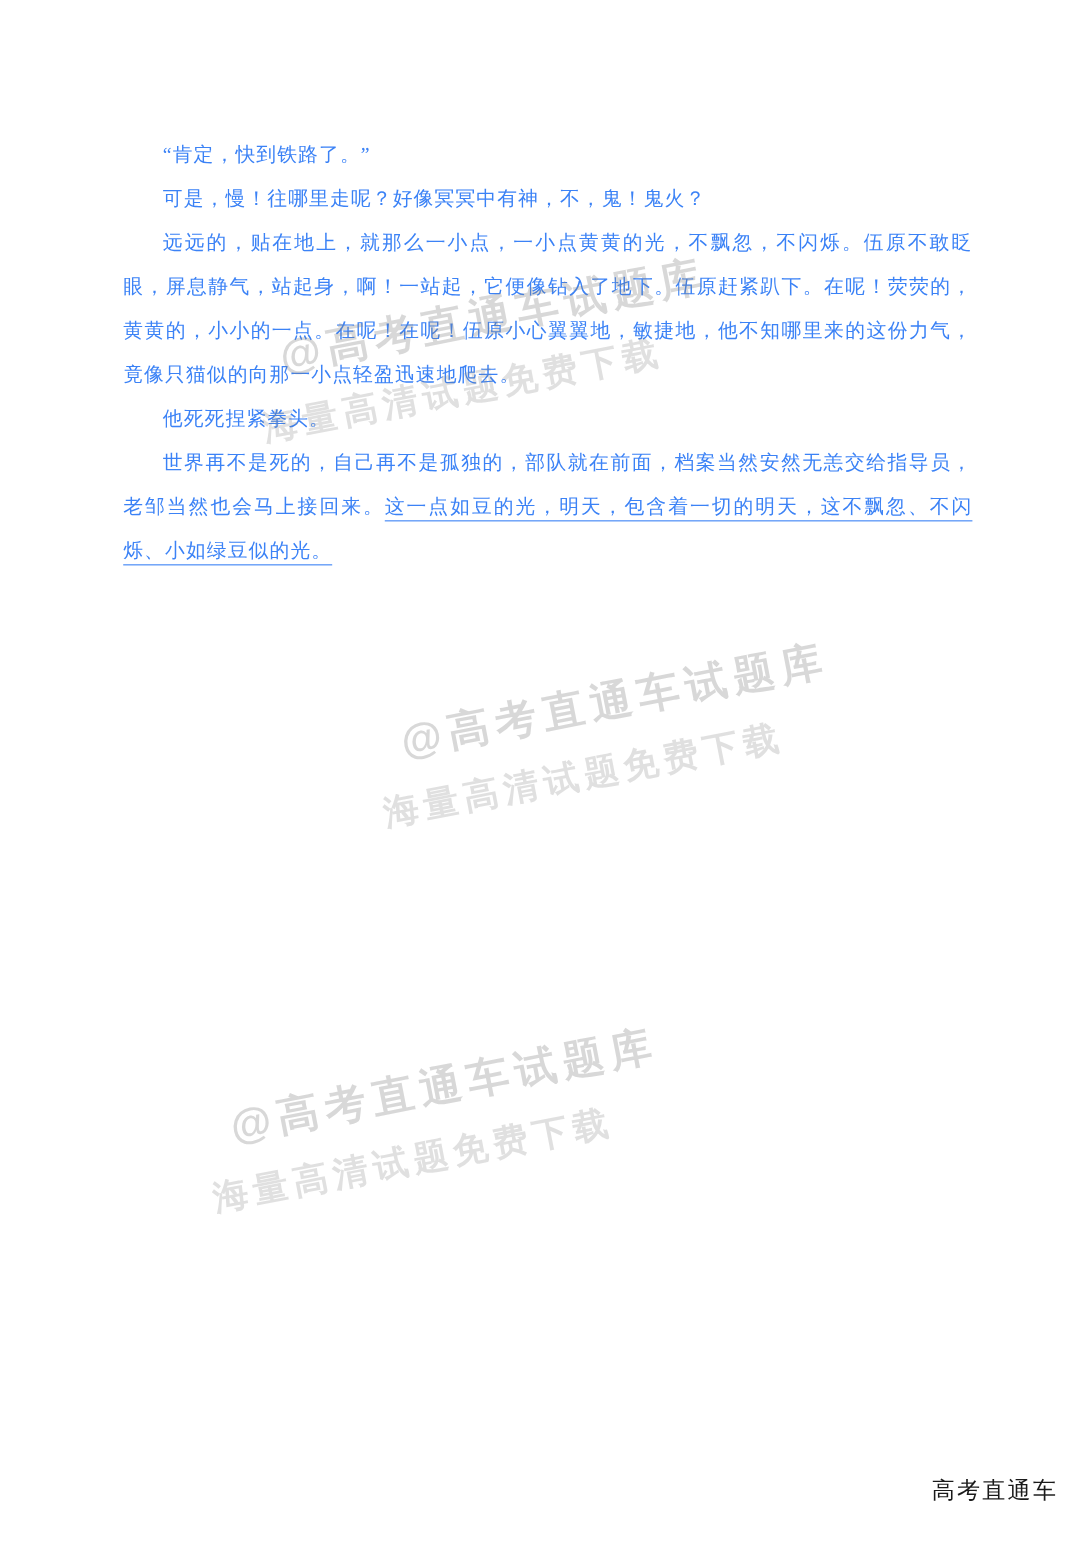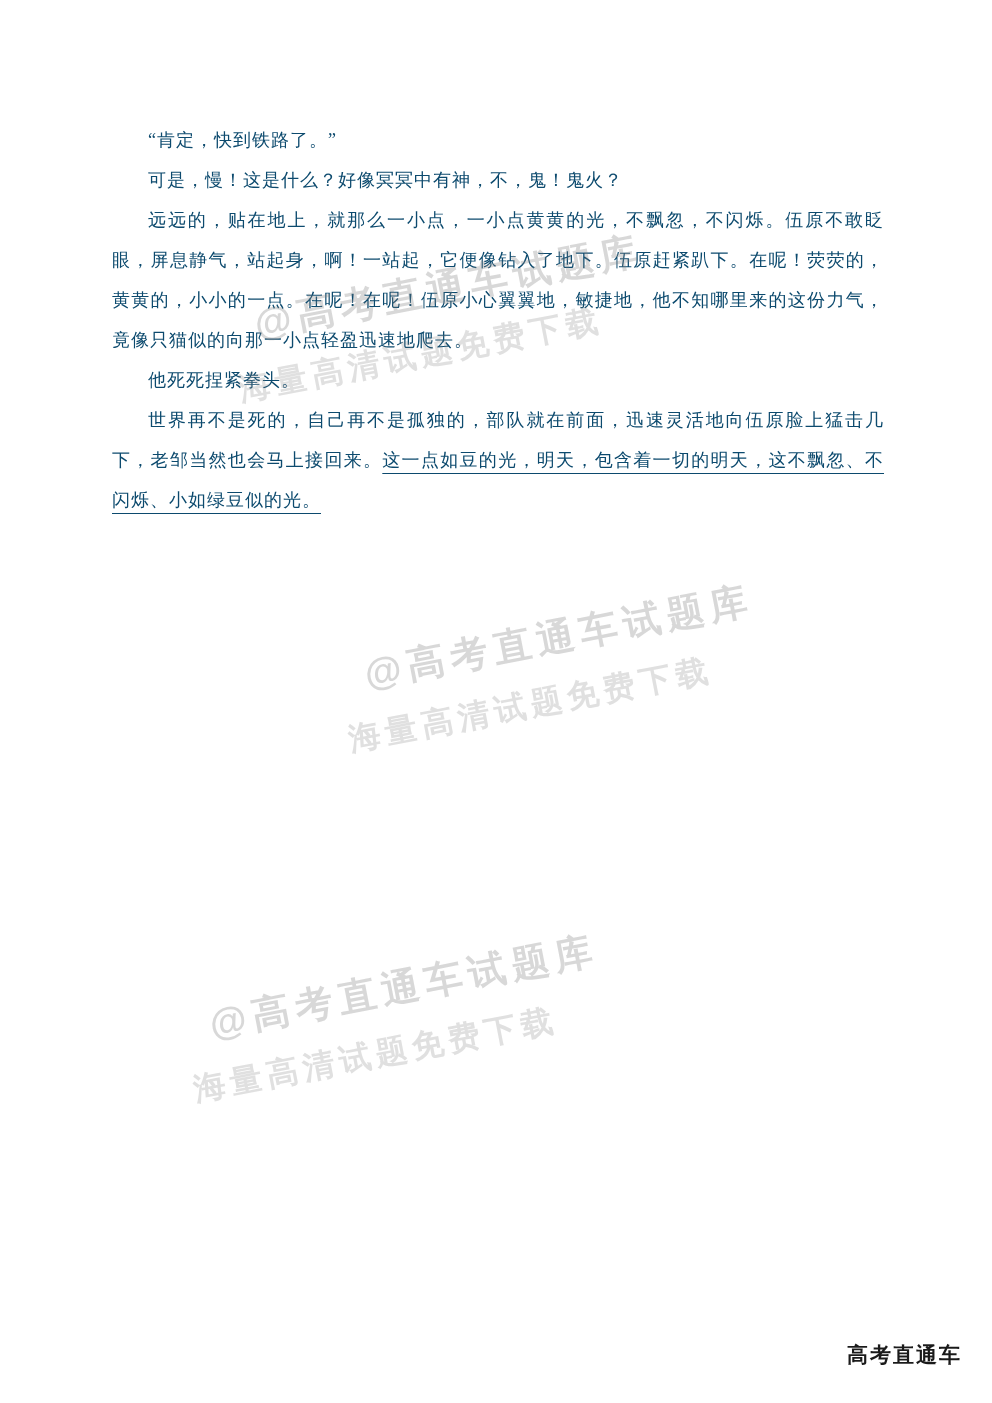--- a/index.html
+++ b/index.html
@@ -16,21 +16,21 @@
     overflow: hidden;
     font-family: "Liberation Serif", "DejaVu Serif", serif;
   }
   .content {
     position: absolute;
     left: 112px;
     top: 120px;
     width: 772px;
     font-size: 18px;
     line-height: 40px;
-    color: #0c4a6e;
+    color: #3b82f6;
     text-align: justify;
     letter-spacing: 1px;
   }
   .content p {
     margin: 0;
     text-indent: 2em;
   }
   .content .u {
     text-decoration: underline;
     text-underline-offset: 7px;
@@ -55,37 +55,37 @@
     letter-spacing: 5px;
     margin-top: 14px;
     margin-left: -28px;
     color: rgba(125, 125, 125, 0.24);
   }
   .brand {
     position: absolute;
     right: 30px;
     bottom: 34px;
     font-size: 21px;
-    font-weight: bold;
+    font-weight: normal;
     color: #1a1a1a;
     font-family: "Liberation Sans", "DejaVu Sans", sans-serif;
     letter-spacing: 2px;
     z-index: 3;
   }
 </style>
 </head>
 <body>
 
 <div class="page">
   <div class="content">
       <p><span>“肯定，快到铁路了。”</span></p>
-      <p><span>可是，慢！这是什么？好像冥冥中有神，不，鬼！鬼火？</span></p>
+      <p><span>可是，慢！往哪里走呢？好像冥冥中有神，不，鬼！鬼火？</span></p>
       <p><span>远远的，贴在地上，就那么一小点，一小点黄黄的光，不飘忽，不闪烁。伍原不敢眨眼，屏息静气，站起身，啊！一站起，它便像钻入了地下。伍原赶紧趴下。在呢！荧荧的，黄黄的，小小的一点。在呢！在呢！伍原小心翼翼地，敏捷地，他不知哪里来的这份力气，竟像只猫似的向那一小点轻盈迅速地爬去。</span></p>
       <p><span>他死死捏紧拳头。</span></p>
-      <p><span>世界再不是死的，自己再不是孤独的，部队就在前面，迅速灵活地向伍原脸上猛击几下，老邹当然也会马上接回来。</span><span class="u">这一点如豆的光，明天，包含着一切的明天，这不飘忽、不闪烁、小如绿豆似的光。</span></p>
+      <p><span>世界再不是死的，自己再不是孤独的，部队就在前面，档案当然安然无恙交给指导员，老邹当然也会马上接回来。</span><span class="u">这一点如豆的光，明天，包含着一切的明天，这不飘忽、不闪烁、小如绿豆似的光。</span></p>
     </div>
   <div class="brand">高考直通车</div>
 <div class="watermark" style="left: 250px; top: 300px;">
       <div class="wl1">@高考直通车试题库</div>
       <div class="wl2">海量高清试题免费下载</div>
     </div>
     <div class="watermark" style="left: 360px; top: 650px;">
       <div class="wl1">@高考直通车试题库</div>
       <div class="wl2">海量高清试题免费下载</div>
     </div>

